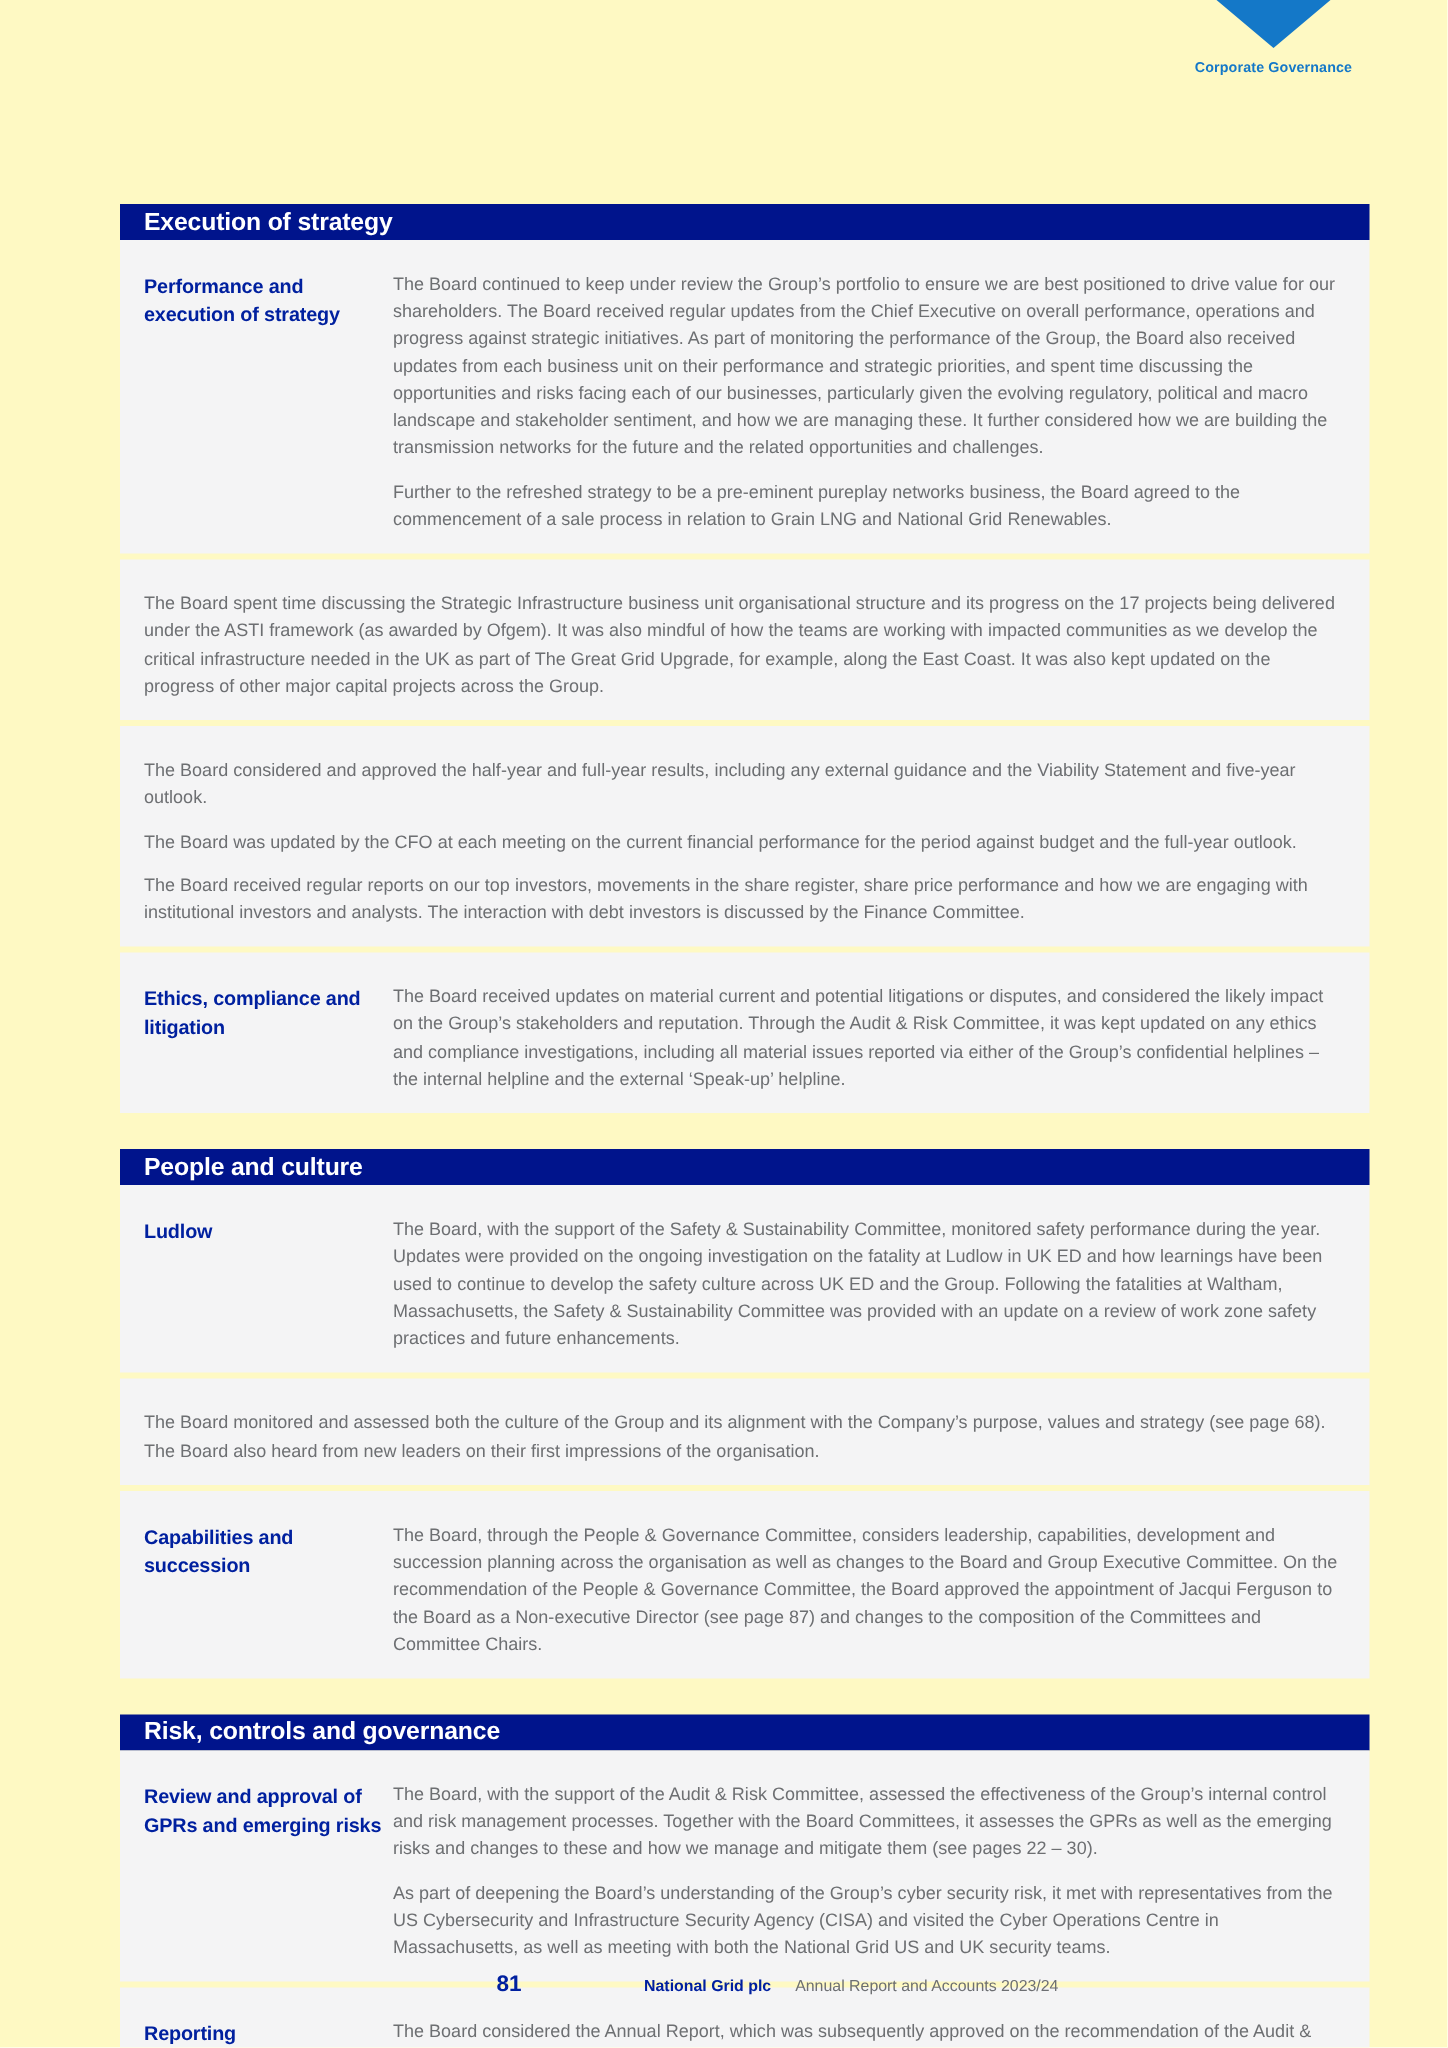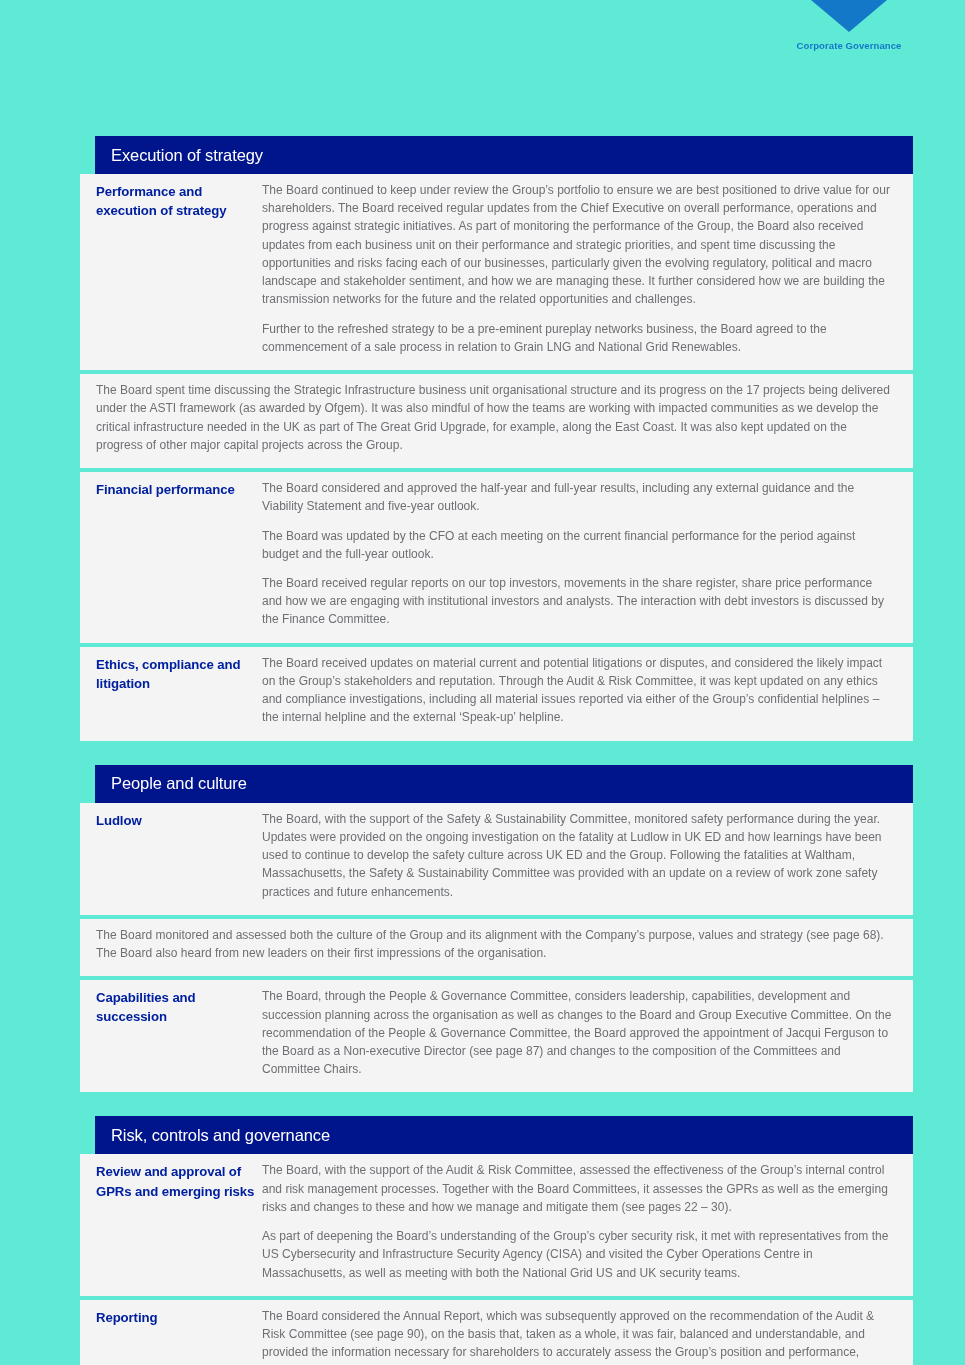--- a/index.html
+++ b/index.html
@@ -9,21 +9,21 @@
     height: 1365px;
     background: #ffffff;
     font-family: "Liberation Sans", sans-serif;
     -webkit-font-smoothing: antialiased;
   }
 
   .page {
     position: relative;
     width: 965px;
     height: 1365px;
-    background: #5eead4;
+    background: #fef9c3;
     overflow: hidden;
   }
 
   
   .corner-tab {
     position: absolute;
     top: 0;
     right: 56px;
     width: 120px;
     text-align: center;
@@ -50,38 +50,37 @@
     position: absolute;
     left: 80px;
     top: 136px;
     width: 833px;
   }
 
   
   .section-bar {
     background: #00148c;
     color: #ffffff;
-    height: 38px;
+    height: 24px;
     display: flex;
     align-items: center;
     padding-left: 16px;
     font-size: 16.5px;
-    font-weight: normal;
+    font-weight: bold;
     letter-spacing: -0.1px;
-    margin-left: 15px;
   }
 
   .section-block { margin-bottom: 0; }
   .section-block + .section-block { margin-top: 24px; }
 
   
   .row {
     display: flex;
     background: #f4f4f5;
-    padding: 7px 18px 14px 16px;
+    padding: 20px 18px 14px 16px;
   }
   .row + .row { margin-top: 4px; }
 
   .row-label {
     flex: 0 0 166px;
     color: #00209f;
     font-size: 13.2px;
     font-weight: bold;
     line-height: 1.45;
     letter-spacing: -0.1px;
@@ -146,21 +145,20 @@
             <p>The Board continued to keep under review the Group’s portfolio to ensure we are best positioned to drive value for our shareholders. The Board received regular updates from the Chief Executive on overall performance, operations and progress against strategic initiatives. As part of monitoring the performance of the Group, the Board also received updates from each business unit on their performance and strategic priorities, and spent time discussing the opportunities and risks facing each of our businesses, particularly given the evolving regulatory, political and macro landscape and stakeholder sentiment, and how we are managing these. It further considered how we are building the transmission networks for the future and the related opportunities and challenges.</p>
             <p>Further to the refreshed strategy to be a pre-eminent pureplay networks business, the Board agreed to the commencement of a sale process in relation to Grain LNG and National Grid Renewables.</p>
           </div>
         </div>
         <div class="row">
           <div class="row-body">
             <p>The Board spent time discussing the Strategic Infrastructure business unit organisational structure and its progress on the 17 projects being delivered under the ASTI framework (as awarded by Ofgem). It was also mindful of how the teams are working with impacted communities as we develop the critical infrastructure needed in the UK as part of The Great Grid Upgrade, for example, along the East Coast. It was also kept updated on the progress of other major capital projects across the Group.</p>
           </div>
         </div>
         <div class="row">
-          <div class="row-label">Financial performance</div>
           <div class="row-body">
             <p>The Board considered and approved the half-year and full-year results, including any external guidance and the Viability Statement and five-year outlook.</p>
             <p>The Board was updated by the CFO at each meeting on the current financial performance for the period against budget and the full-year outlook.</p>
             <p>The Board received regular reports on our top investors, movements in the share register, share price performance and how we are engaging with institutional investors and analysts. The interaction with debt investors is discussed by the Finance Committee.</p>
           </div>
         </div>
         <div class="row">
           <div class="row-label">Ethics, compliance and litigation</div>
           <div class="row-body">
             <p>The Board received updates on material current and potential litigations or disputes, and considered the likely impact on the Group’s stakeholders and reputation. Through the Audit &amp; Risk Committee, it was kept updated on any ethics and compliance investigations, including all material issues reported via either of the Group’s confidential helplines – the internal helpline and the external ‘Speak-up’ helpline.</p>
@@ -198,14 +196,19 @@
         </div>
         <div class="row">
           <div class="row-label">Reporting</div>
           <div class="row-body">
             <p>The Board considered the Annual Report, which was subsequently approved on the recommendation of the Audit &amp; Risk Committee (see page 90), on the basis that, taken as a whole, it was fair, balanced and understandable, and provided the information necessary for shareholders to accurately assess the Group’s position and performance, business model and strategy. It also considered and approved the Form 20-F. The Board approved the Responsible Business Report on the recommendation of the Safety &amp; Sustainability Committee.</p>
           </div>
         </div>
       </div>
     </div>
 
+  <div class="footer">
+    <div class="footer-pageno">81</div>
+    <div class="footer-company">National Grid plc</div>
+    <div class="footer-doc">Annual Report and Accounts 2023/24</div>
+  </div>
 
 </div>
 
 </body></html>

